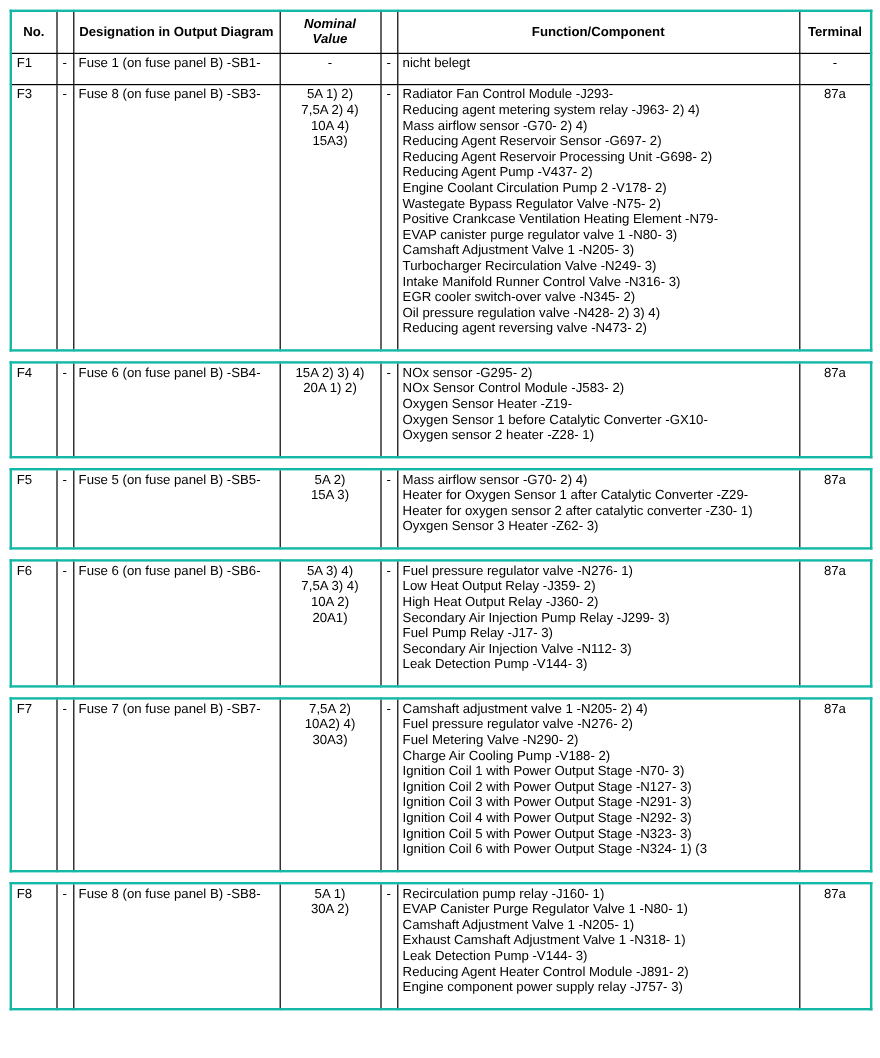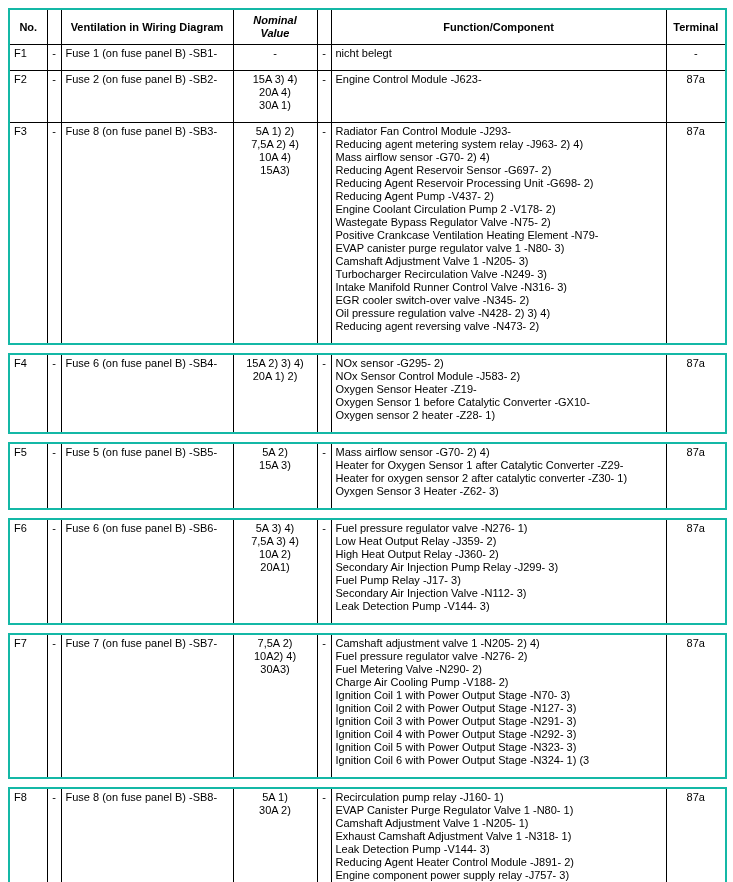--- a/index.html
+++ b/index.html
@@ -57,47 +57,36 @@
         <col style="width:172px">
       <col style="width:84px">
         <col style="width:14px">
         <col style="width:335px">
       <col style="width:60px">
     </colgroup>
     <thead>
       <tr>
         <th>No.</th>
         <th></th>
-        <th>Ventilation in Wiring Diagram</th>
+        <th>Designation in Output Diagram</th>
         <th class="h-nom">Nominal Value</th>
         <th></th>
         <th>Function/Component</th>
         <th>Terminal</th>
       </tr>
     </thead>
     <tbody>
         <tr>
     <td class="c-no">F1</td>
     <td class="c-dash">-</td>
     <td class="c-desig">Fuse 1 (on fuse panel B) -SB1-</td>
     <td class="c-nom">-</td>
     <td class="c-dash">-</td>
     <td class="c-func">nicht belegt</td>
     <td class="c-term">-</td>
-  </tr>
-        <tr>
-    <td class="c-no">F2</td>
-    <td class="c-dash">-</td>
-    <td class="c-desig">Fuse 2 (on fuse panel B) -SB2-</td>
-    <td class="c-nom">15A 3) 4)
-20A 4)
-30A 1)</td>
-    <td class="c-dash">-</td>
-    <td class="c-func">Engine Control Module -J623-</td>
-    <td class="c-term">87a</td>
   </tr>
         <tr>
     <td class="c-no">F3</td>
     <td class="c-dash">-</td>
     <td class="c-desig">Fuse 8 (on fuse panel B) -SB3-</td>
     <td class="c-nom">5A 1) 2)
 7,5A 2) 4)
 10A 4)
 15A3)</td>
     <td class="c-dash">-</td>

